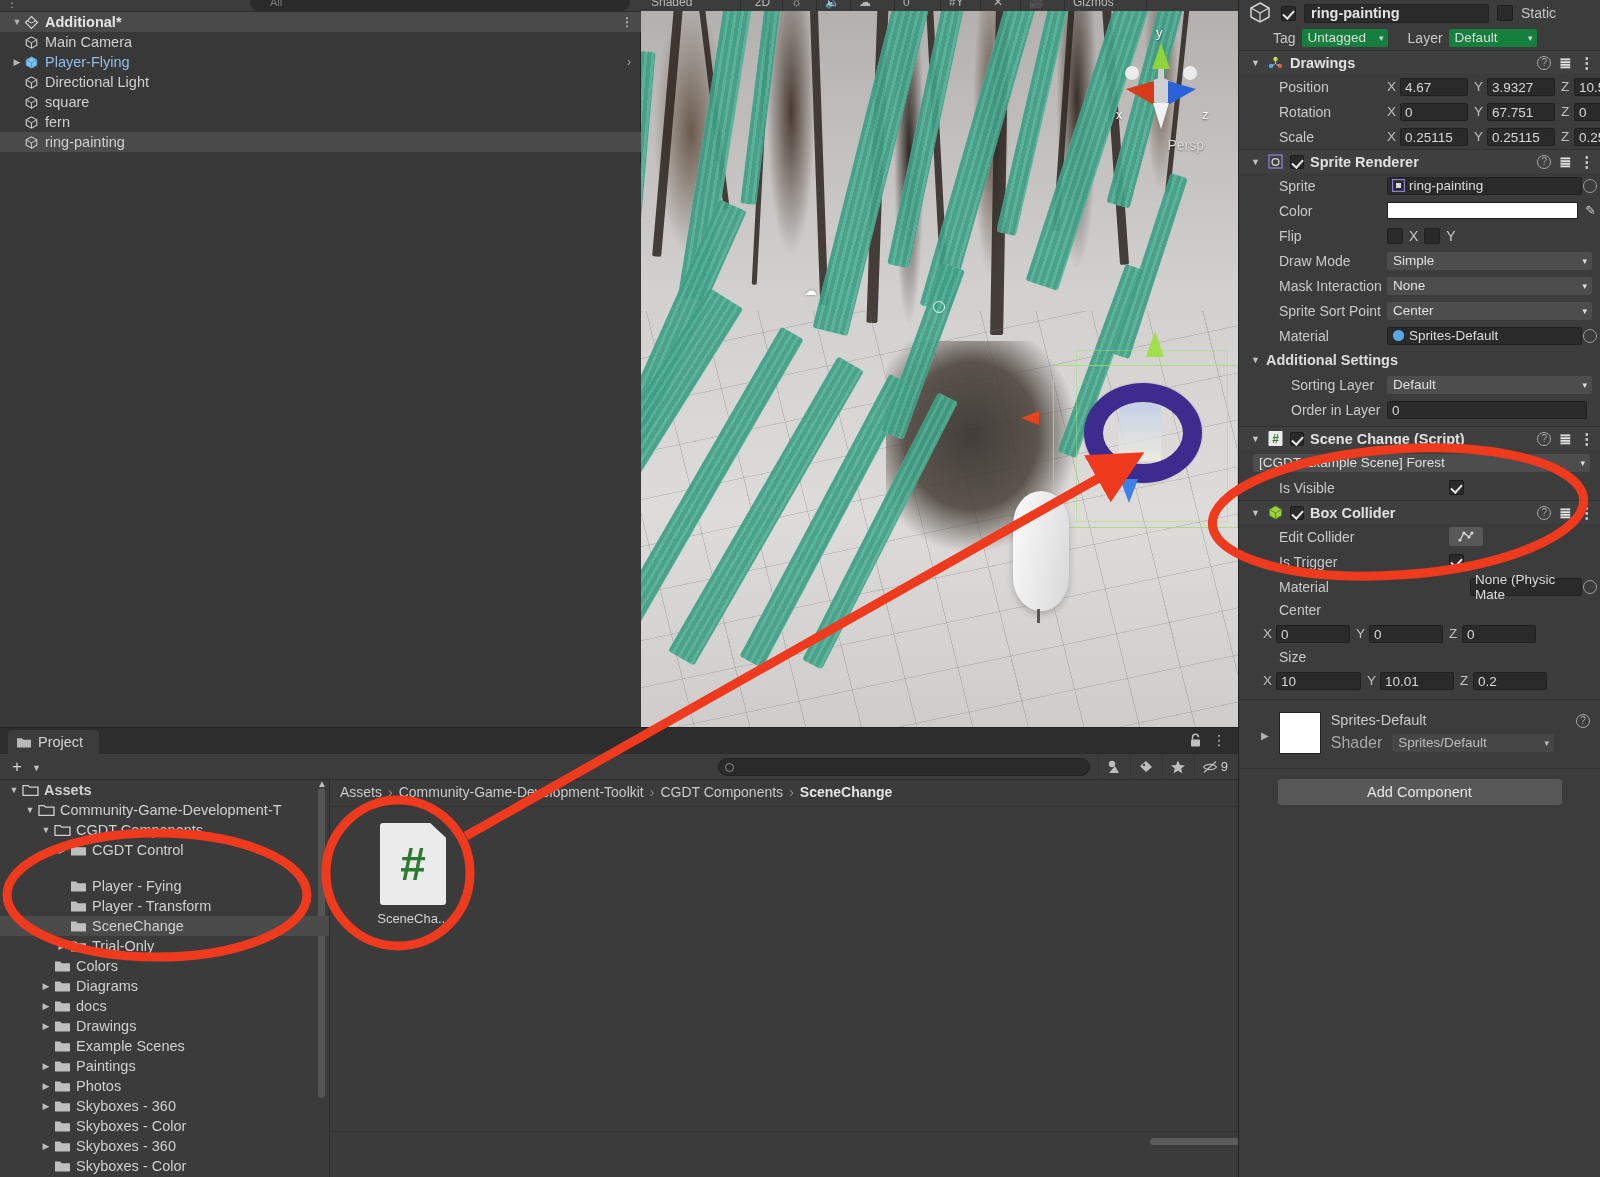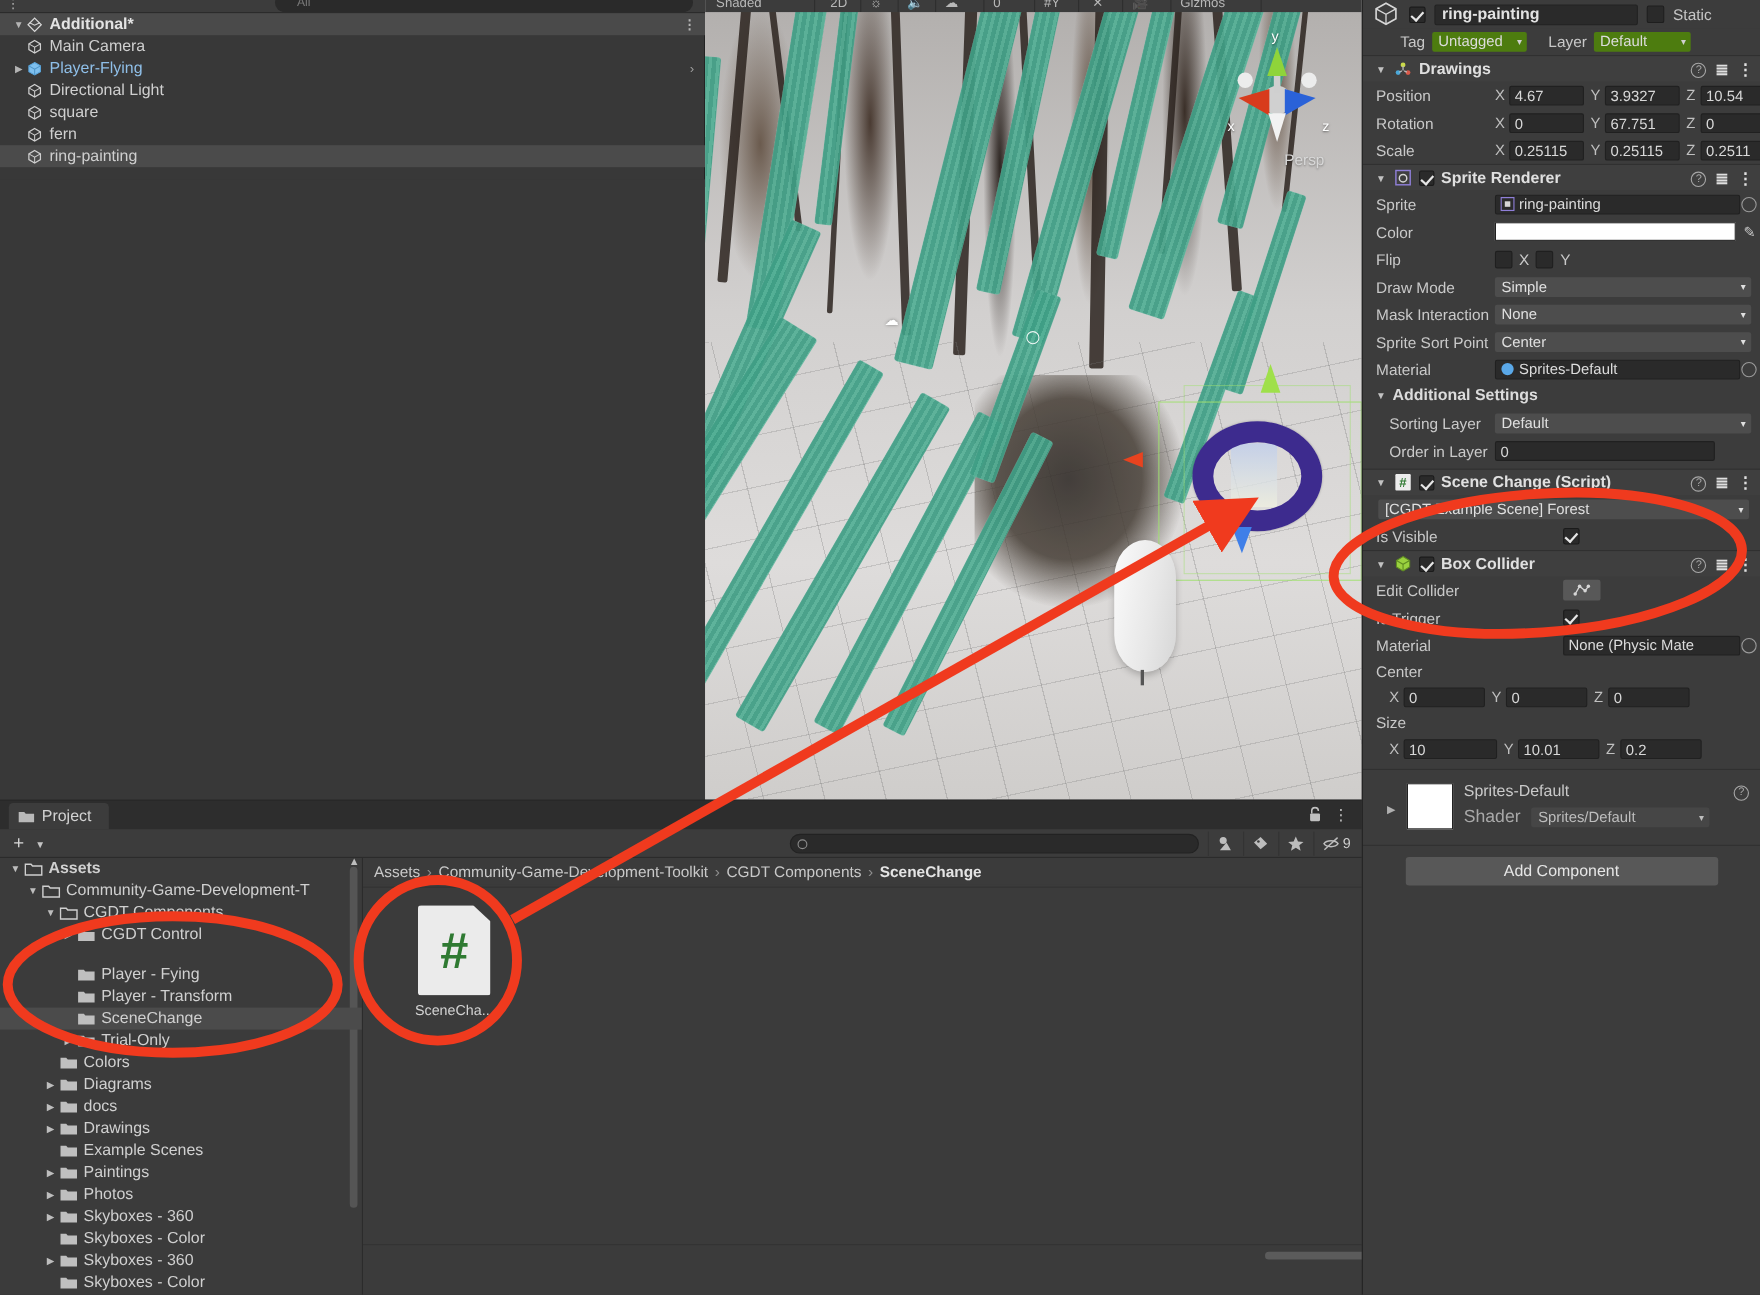--- a/index.html
+++ b/index.html
@@ -273,21 +273,21 @@
     border-radius: 2px; color: #e2e2e2; font-size: 14.5px; font-weight: bold;
     padding: 0 6px; line-height: 17px; max-width: 185px;
   }
   .static-ck { width: 16px; height: 16px; background: #2a2a2a; border: 1px solid #1e1e1e; border-radius: 2px; }
   .static-lbl { font-size: 14px; color: #c7c7c7; }
   .taglayer {
     display: flex; align-items: center; height: 24px; padding-left: 34px; gap: 6px;
     font-size: 14px; color: #c7c7c7;
   }
   .mini-dd {
-    height: 18px; background: #4d7c0f; border-radius: 2px; color: #dcdcdc;
+    height: 18px; background: #15803d; border-radius: 2px; color: #dcdcdc;
     font-size: 13.5px; padding: 0 18px 0 6px; line-height: 18px; position: relative;
   }
   .mini-dd::after {
     content: "▾"; position: absolute; right: 4px; top: 0; font-size: 9px; color: #d0d0d0;
   }
   .comp-hdr {
     position: relative; height: 24px; display: flex; align-items: center; gap: 6px;
     padding-left: 12px; background: #3f3f3f; border-top: 1px solid #303030;
     font-size: 14.5px; font-weight: bold; color: #e0e0e0;
   }
@@ -296,21 +296,21 @@
   .comp-hdr .ck { width: 14px; height: 14px; flex: 0 0 14px; }
   .hdr-btns { position: absolute; right: 6px; top: 4px; display: flex; gap: 8px; align-items: center; }
   .q-ico {
     width: 14px; height: 14px; border-radius: 50%; border: 1.4px solid #a8a8a8;
     font-size: 10px; color: #a8a8a8; text-align: center; line-height: 12px; font-weight: normal;
   }
   .prop-row {
     display: flex; align-items: center; height: 25px; padding-left: 12px;
     font-size: 14px; color: #c9c9c9;
   }
-  .prop-row .plabel { width: 108px; flex: 0 0 108px; }
+  .prop-row .plabel { width: 108px; flex: 0 0 108px; margin-left: 28px; }
   .prop-row .plabel.ind { padding-left: 12px; }
   .vec-cell { display: flex; align-items: center; gap: 4px; margin-right: 6px; }
   .vec-cell .ax { font-size: 13.5px; color: #c0c0c0; width: 9px; }
   .fld {
     background: #2a2a2a; border: 1px solid #202020; border-radius: 2px;
     height: 18px; line-height: 17px; color: #d8d8d8; font-size: 13.5px;
     padding: 0 4px; width: 68px; overflow: hidden; white-space: nowrap;
   }
   .objfield {
     flex: 1 1 auto; height: 18px; background: #2a2a2a; border: 1px solid #202020;
@@ -946,21 +946,21 @@
             <circle cx="14" cy="3" r="1.6" fill="#d6d6d6"></circle>
           </svg>
       </span>
     </div>
     <div class="prop-row">
       <span class="plabel">Is Trigger</span>
       <span class="ck on" style="margin-left:62px"></span>
     </div>
     <div class="prop-row">
       <span class="plabel">Material</span>
-      <span class="objfield" style="margin-left:62px">
+      <span class="objfield" style="margin-left:83px">
         <span>None (Physic Mate</span>
         <span class="sel-dot"></span>
       </span>
     </div>
     <div class="prop-row" style="height:22px">
       <span class="plabel">Center</span>
     </div>
     <div class="prop-row" style="padding-left:24px">
       <span class="vec-cell">
           <span class="ax">X</span>

